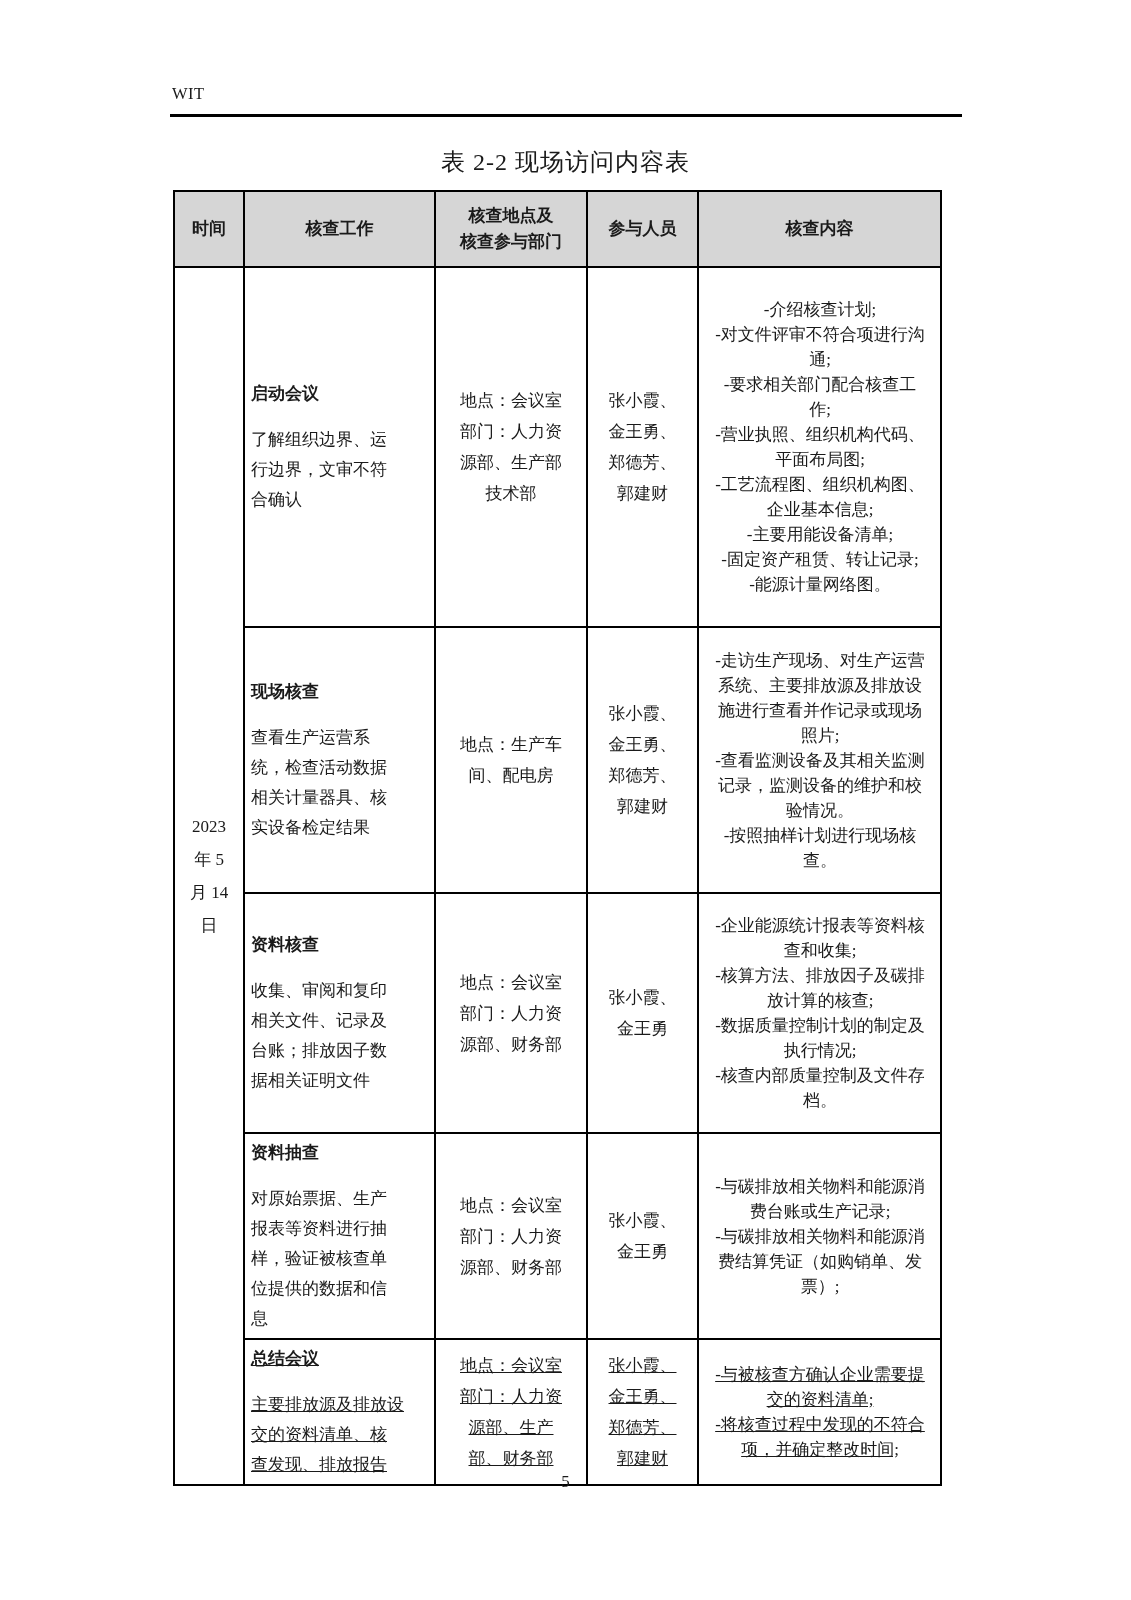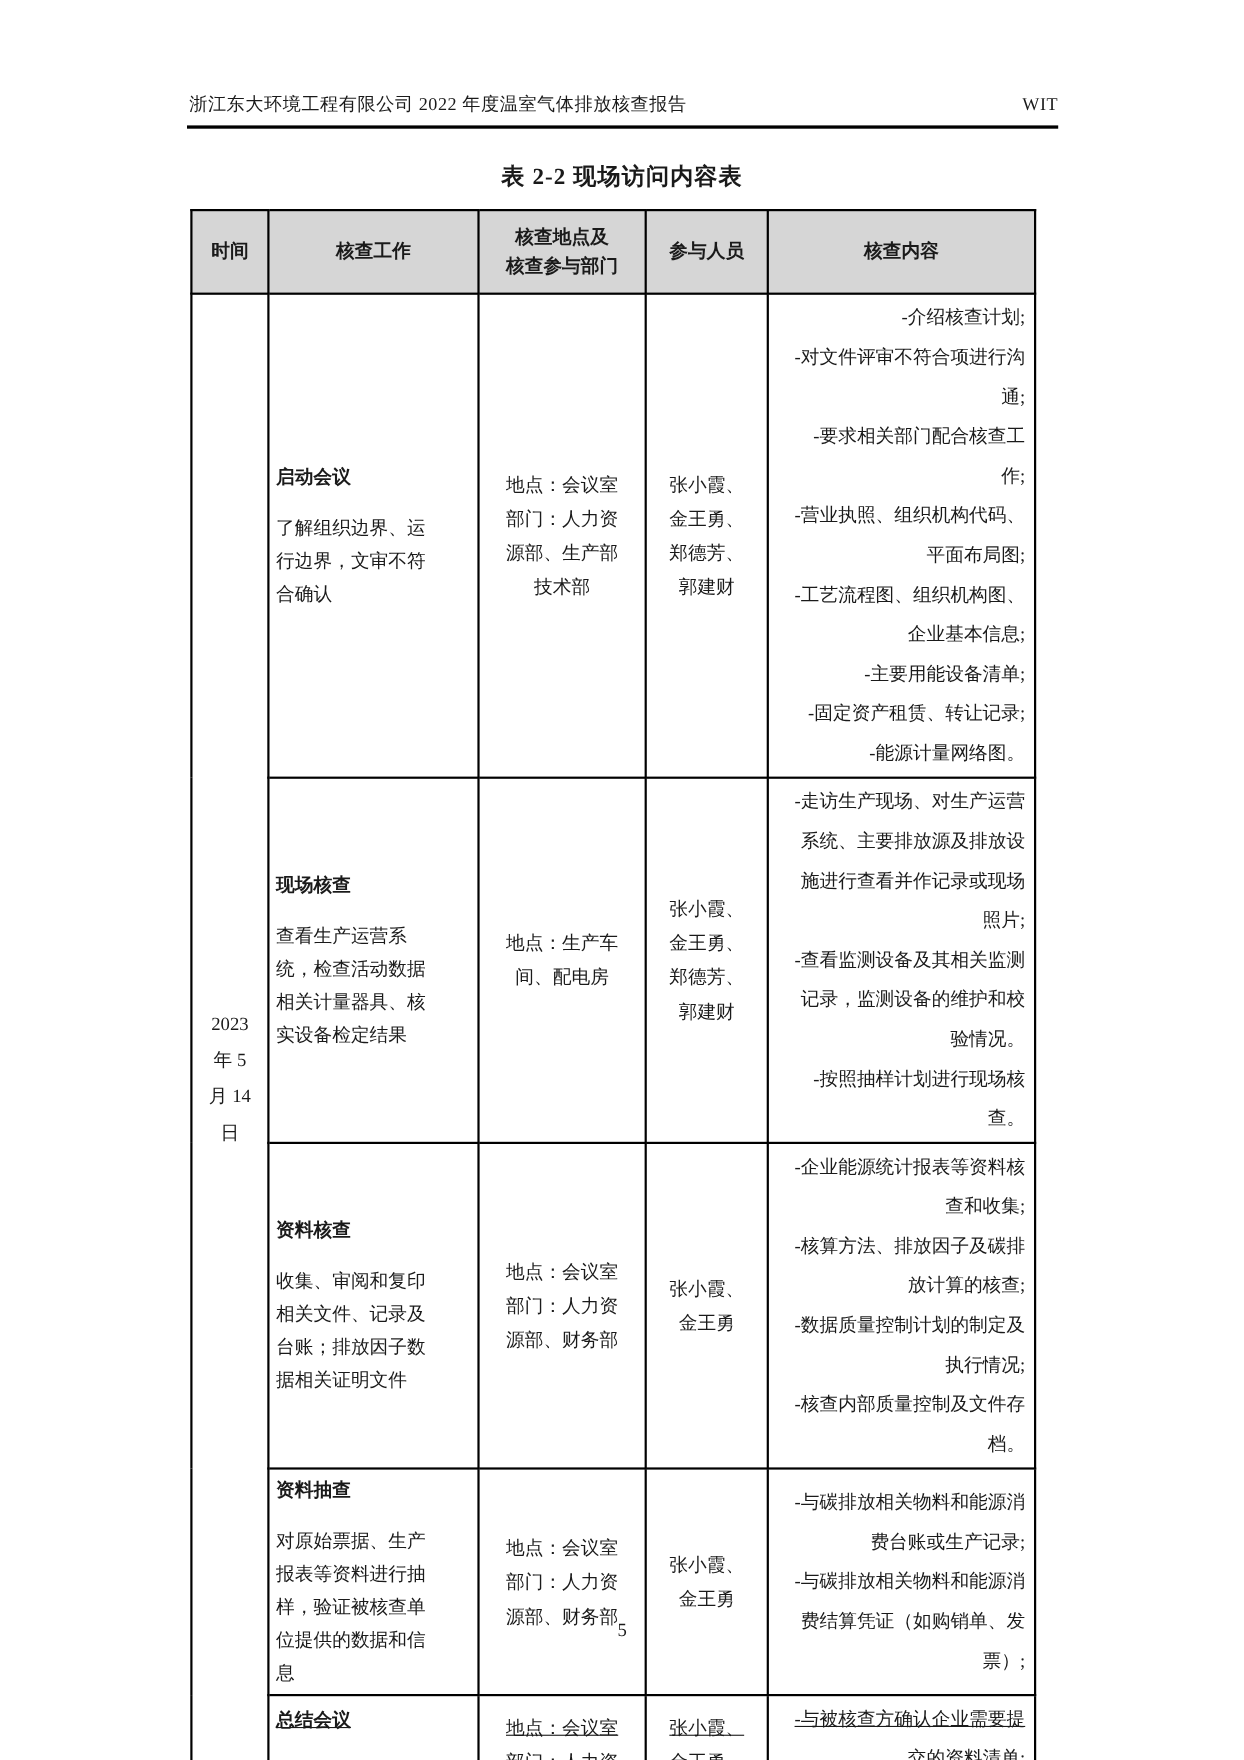--- a/index.html
+++ b/index.html
@@ -15,21 +15,21 @@
     position: absolute; top: 84px; left: 172px; width: 790px;
     display: flex; justify-content: space-between; align-items: baseline;
     font-size: 16.5px; letter-spacing: 0.5px;
   }
   .header-rule {
     position: absolute; top: 114px; left: 170px; width: 792px; height: 3px;
     background: #000;
   }
   .doc-title {
     position: absolute; top: 146px; left: 0; width: 100%;
-    text-align: center; font-weight: bold; font-size: 21px; letter-spacing: 1px;
+    text-align: center; font-weight: normal; font-size: 24px; letter-spacing: 1px;
   }
   table.visit-table {
     position: absolute; top: 190px; left: 173px;
     border-collapse: collapse; table-layout: fixed;
     width: 767px;
   }
   table.visit-table th, table.visit-table td {
     border: 2px solid var(--border-c);
     font-size: 17px;
     vertical-align: middle;
@@ -45,39 +45,38 @@
   td.time-cell {
     text-align: center; white-space: pre-line; line-height: 33px; font-size: 17px; margin-left: 32px;
   }
   td.work-cell { padding: 4px 6px; }
   .work-title { font-weight: bold; line-height: 30px; }
   .work-desc  { white-space: pre-line; line-height: 30px; margin-top: 16px; }
   td.loc-cell, td.ppl-cell {
     text-align: center; white-space: pre-line; line-height: 31px; padding: 2px 4px;
   }
   td.content-cell {
-    text-align: right; white-space: pre-line;
-    font-size: 16.8px; line-height: 36px;
+    text-align: center; white-space: pre-line;
+    font-size: 16.8px; line-height: 25px;
     padding: 3px 8px 3px 9px;
   }
   tr.r1 { height: 360px; }
   tr.r2 { height: 266px; }
   tr.r3 { height: 240px; }
   tr.r4 { height: 180px; padding-left: 36px; }
   tr.r5 { height: 126px; text-decoration: underline; }
   .page-number {
     position: absolute; top: 1472px; left: 0; width: 100%;
     text-align: center; font-size: 17px;
   }
 </style>
 </head>
 <body>
 
 <div class="doc-header">
-  <span>浙江东大环境工程有限公司 2022 年度温室气体排放核查报告</span>
   <span>WIT</span>
 </div>
 <div class="header-rule"></div>
 
 <div class="doc-title">表 2-2 现场访问内容表</div>
 
 <table class="visit-table">
   <colgroup>
     <col style="width:70px">
       <col style="width:191px">

